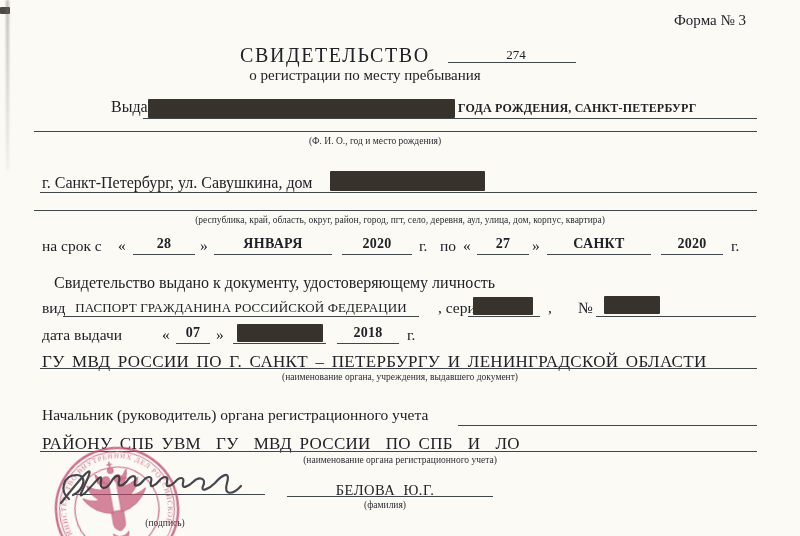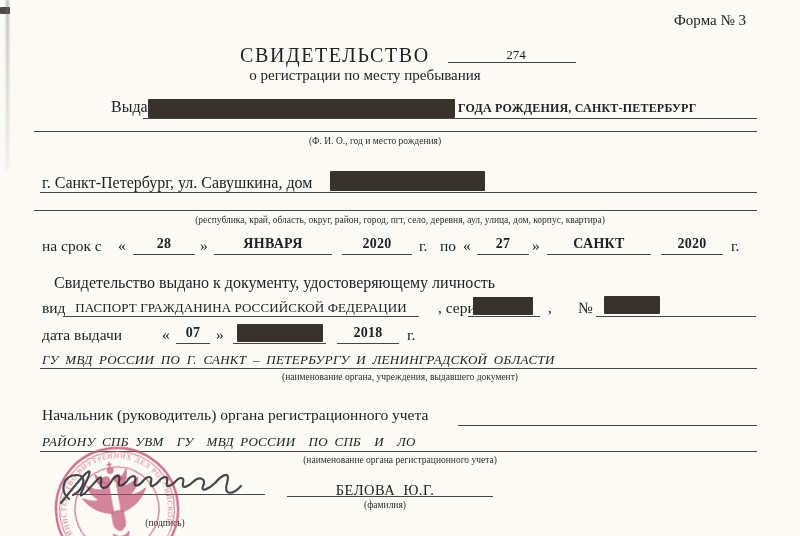--- a/index.html
+++ b/index.html
@@ -14,21 +14,21 @@
   .lbl{font-size:16px;white-space:pre;}
   .lbl15{font-size:15.5px;white-space:pre;}
   .cap{font-size:9.5px;color:#2c2d32;text-align:center;white-space:pre;}
   .cell{position:absolute;height:19px;border-bottom:1.4px solid var(--line);text-align:center;white-space:pre;}
   .val{font-weight:700;font-size:14px;letter-spacing:.3px;}
   .typed{font-size:13px;letter-spacing:.1px;}
   .rule{position:absolute;height:0;border-top:1.8px solid var(--line);}
   .rule-thin{position:absolute;height:0;border-top:1.4px solid var(--line);}
   .redact{position:absolute;background:var(--redaction);border-radius:1px;}
   .bold-suffix{font-weight:700;font-size:12px;letter-spacing:.2px;white-space:pre;}
-  .org{font-size:13px;letter-spacing:.3px;word-spacing:3px;white-space:pre;font-style:italic;}
+  .org{font-size:17px;letter-spacing:.3px;word-spacing:3px;white-space:pre;}
   .quote{font-size:15.5px;}
   .stamp-text{font-size:7px;letter-spacing:.95px;fill:var(--stamp);font-family:"Liberation Serif","DejaVu Serif",serif;}
   .stamp-code{font-size:7.2px;letter-spacing:1.2px;fill:var(--stamp);font-weight:700;font-family:"Liberation Serif","DejaVu Serif",serif;}
   .st{stroke:var(--stamp);fill:var(--stamp);}
   .edge-shadow{position:absolute;left:6px;top:0;width:3px;height:170px;
     background:linear-gradient(to bottom,rgba(110,110,105,.45),rgba(170,170,165,.12));filter:blur(1px);}
 </style>
 </head>
 <body>
 

